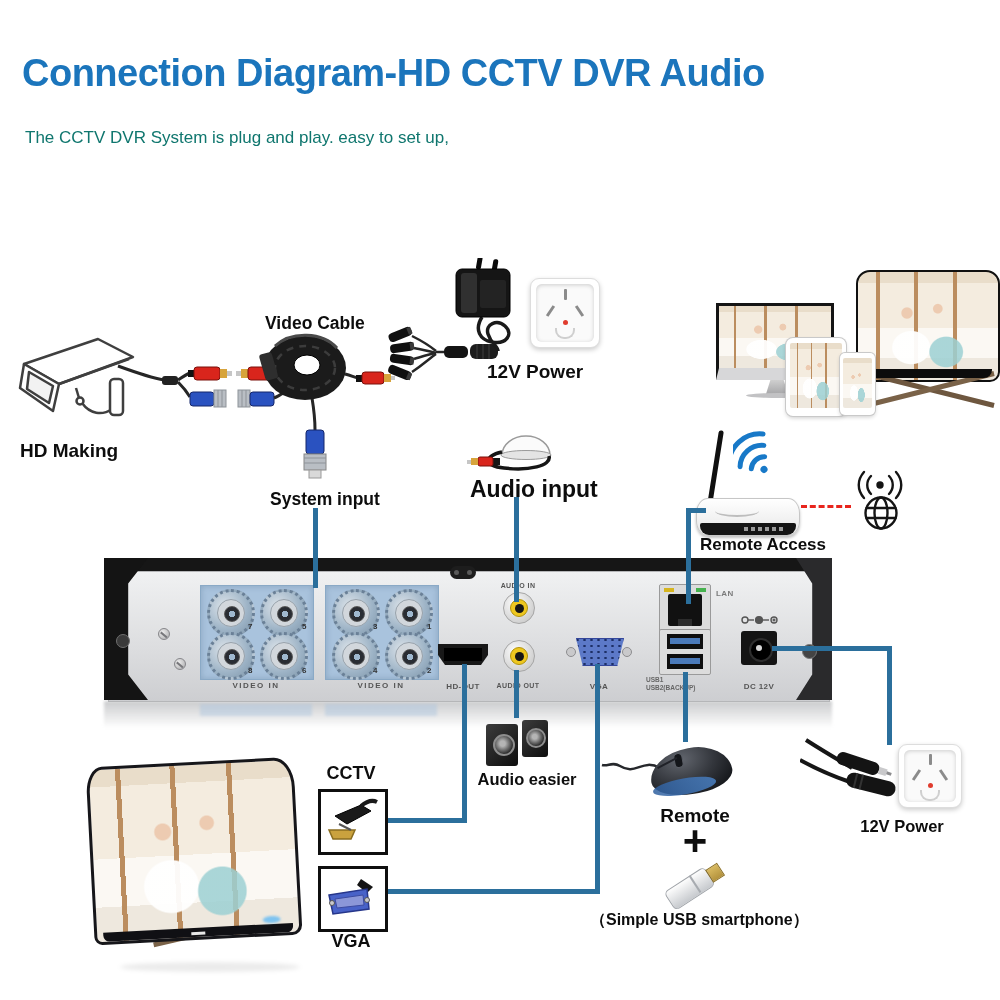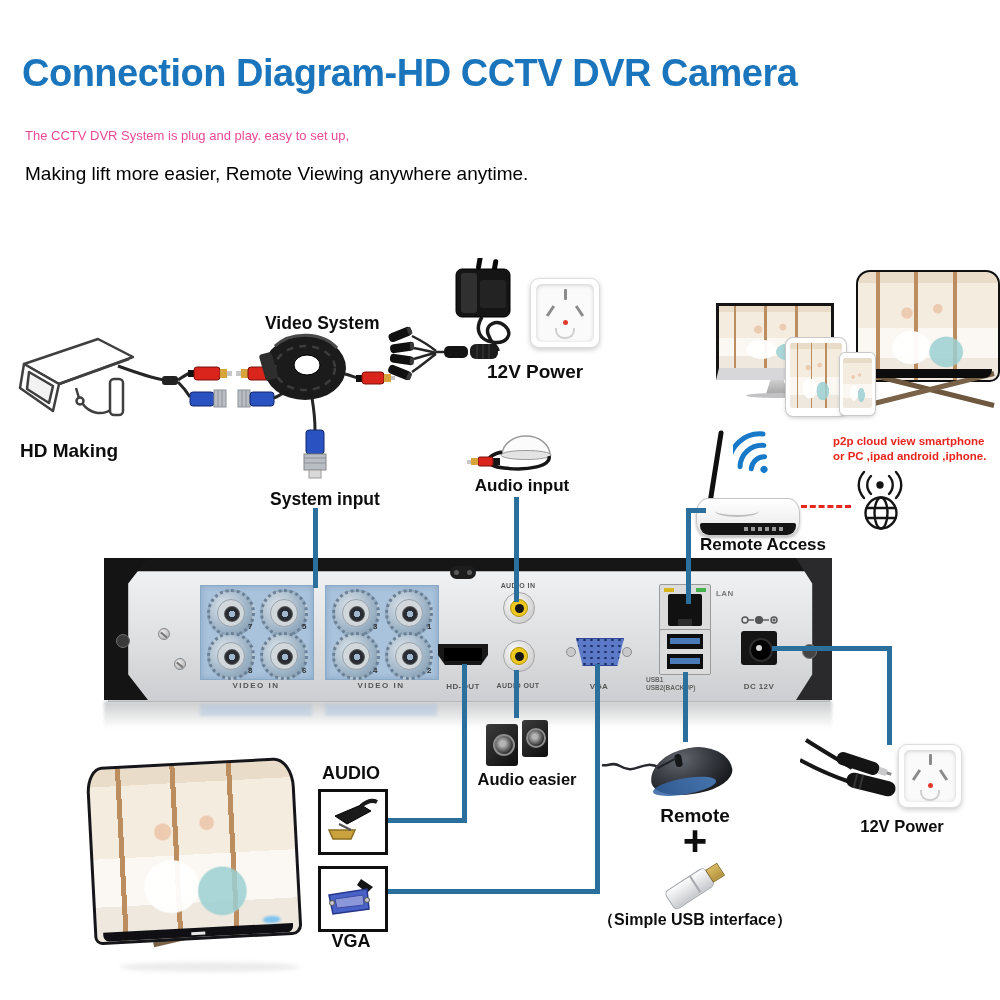--- a/index.html
+++ b/index.html
@@ -49,23 +49,22 @@
 
   .spk{position:absolute;background:linear-gradient(135deg,#3c3c3c,#0e0e0e);border-radius:3px;z-index:8}
   .spk i{position:absolute;border-radius:50%;border:2px solid #8e8e8e;
          background:radial-gradient(circle at 42% 42%,#b5b5b5 0 18%,#6f6f6f 45%,#222 75%)}
 </style>
 </head>
 <body>
 
 <div id="canvas">
 
-  <div class="lbl" style="left:22px;top:52px;font-size:38px;color:#1b75bc;letter-spacing:-.5px">Connection Diagram-HD CCTV DVR Camera</div>
-  <div class="abs" style="left:25px;top:128px;font-size:13px;color:#ec4899">The CCTV DVR System is plug and play. easy to set up,</div>
-  <div class="abs" style="left:25px;top:163px;font-size:19px;color:#000">Making lift more easier, Remote Viewing anywhere anytime.</div>
+  <div class="lbl" style="left:22px;top:52px;font-size:38px;color:#1b75bc;letter-spacing:-.5px">Connection Diagram-HD CCTV DVR Audio</div>
+  <div class="abs" style="left:25px;top:128px;font-size:17px;color:#0f766e">The CCTV DVR System is plug and play. easy to set up,</div>
 
   <svg class="abs" style="left:0;top:258px;z-index:6" width="650" height="255" viewBox="0 0 650 255">
 
     <g stroke="#3f3f3f" stroke-width="2.5" fill="#fff" stroke-linejoin="round">
       <path d="M24 106 L98 81 L133 99 L59 126 Z"></path>
       <path d="M24 106 L59 126 L53 153 L20 130 Z"></path>
       <path d="M29 114 L53 128 L49 145 L27 131 Z" fill="#f2f2f2"></path>
       <path d="M59 126 L129 101" fill="none"></path>
       <path d="M76 130 L79 140" fill="none"></path>
       <circle cx="80" cy="143" r="3.5"></circle>
@@ -179,25 +178,25 @@
       <path d="M502 197 A24 19 0 0 1 550 197 Z" fill="#fbfbfb" stroke="#9a9a9a" stroke-width="1.5"></path>
       <ellipse cx="526" cy="197" rx="25" ry="4.5" fill="#e4e4e4" stroke="#9a9a9a"></ellipse>
       <path d="M502 194 C484 198 484 208 504 210 C528 213 552 208 549 198" stroke="#161616" stroke-width="3.5" fill="none"></path>
       <rect x="492" y="200" width="8" height="7" fill="#161616"></rect>
       <rect x="478" y="199" width="15" height="9" rx="2" fill="#d9251c" stroke="#7a100a"></rect>
       <rect x="471" y="200" width="7" height="7" fill="#d7a43c"></rect>
       <rect x="467" y="202" width="4" height="4" fill="#c6c6c6"></rect>
     </g>
   </svg>
 
-  <div class="lbl" style="left:265px;top:313px;font-size:17.5px">Video System</div>
+  <div class="lbl" style="left:265px;top:313px;font-size:17.5px">Video Cable</div>
   <div class="lbl" style="left:20px;top:440px;font-size:19px">HD Making</div>
   <div class="lbl ctr" style="left:270px;top:489px;width:98px;font-size:17.5px">System input</div>
   <div class="lbl" style="left:487px;top:361px;font-size:19px">12V Power</div>
-  <div class="lbl ctr" style="left:470px;top:476px;width:104px;font-size:17px">Audio input</div>
+  <div class="lbl ctr" style="left:470px;top:476px;width:104px;font-size:23px">Audio input</div>
 
   <div class="socket" style="left:530px;top:278px;width:68px;height:68px">
     <span class="face"></span>
       <span class="sv"></span>
     <span class="sl"></span>
       <span class="sr"></span>
     <span class="rd"></span>
       <span class="us"></span>
   </div>
 
@@ -210,24 +209,20 @@
     <div class="abs" style="left:56px;top:115px;width:22px;height:14px;background:linear-gradient(#cfcfcf,#a7a7a9);clip-path:polygon(20% 0,80% 0,100% 100%,0 100%);z-index:2"></div>
     <div class="abs" style="left:36px;top:128px;width:64px;height:5px;border-radius:50%;background:#c2c2c4;z-index:2"></div>
     <div class="abs" style="left:76px;top:73px;width:60px;height:78px;background:#fff;border-radius:7px;box-shadow:0 0 0 1px #c9c9c9,0 2px 4px rgba(0,0,0,.2);z-index:4">
       <div class="photo" style="position:absolute;inset:5px 4px 8px 4px;border-radius:2px"></div>
     </div>
     <div class="abs" style="left:130px;top:88px;width:35px;height:62px;background:#fff;border-radius:5px;box-shadow:0 0 0 1px #c9c9c9,0 2px 4px rgba(0,0,0,.2);z-index:5">
       <div class="photo" style="position:absolute;inset:5px 3px 7px 3px;border-radius:2px"></div>
     </div>
   </div>
 
-  <div class="abs" style="left:833px;top:434px;font-size:11.5px;font-weight:bold;color:#e8251d;line-height:15px;z-index:6">
-    <div>p2p cloud view smartphone</div>
-    <div>or PC ,ipad android ,iphone.</div>
-  </div>
 
   <div class="abs" style="left:713px;top:430px;width:5px;height:76px;background:#101010;border-radius:3px;transform:rotate(9deg);z-index:5"></div>
   <svg class="abs" style="left:733px;top:425px;z-index:5" width="54" height="54" viewBox="0 0 54 54">
     <g transform="rotate(-42 27 40)" stroke="#1879c8" stroke-width="5" fill="none" stroke-linecap="round">
       <circle cx="27" cy="46" r="3.5" fill="#1879c8" stroke="none"></circle>
       <path d="M18 37 A13 13 0 0 1 36 37"></path>
       <path d="M11 28 A22 22 0 0 1 43 28"></path>
       <path d="M4 19 A31 31 0 0 1 50 19"></path>
     </g>
   </svg>
@@ -368,21 +363,21 @@
 
   <div class="abs photo" style="left:90px;top:762px;width:202px;height:172px;border:3px solid #16161a;border-radius:16px 20px 10px 8px/26px 30px 10px 8px;transform:rotate(-3deg);z-index:6">
     <span style="position:absolute;left:6px;right:6px;bottom:0;height:9px;background:#101014;border-radius:0 0 6px 6px"></span>
     <span style="position:absolute;left:50%;bottom:2px;width:14px;height:3px;margin-left:-7px;background:#e8e8e8"></span>
     <span style="position:absolute;right:18px;bottom:10px;width:18px;height:7px;border-radius:50%;background:#7ec3f0;filter:blur(1px)"></span>
   </div>
   <div class="abs" style="left:142px;top:905px;width:118px;height:6px;background:#6b543e;transform:rotate(26deg);z-index:5"></div>
   <div class="abs" style="left:152px;top:928px;width:128px;height:5px;background:#7a6248;transform:rotate(-13deg);z-index:5"></div>
   <div class="abs" style="left:120px;top:962px;width:180px;height:10px;border-radius:50%;background:rgba(0,0,0,.08);filter:blur(2px);z-index:4"></div>
 
-  <div class="lbl ctr" style="left:316px;top:763px;width:70px;font-size:18px">AUDIO</div>
+  <div class="lbl ctr" style="left:316px;top:763px;width:70px;font-size:18px">CCTV</div>
   <div class="abs" style="left:318px;top:789px;width:64px;height:60px;background:#fff;border:3px solid #0f0f0f;z-index:31">
     <svg width="58" height="54" viewBox="0 0 58 54">
       <path d="M8 38 L34 38 L30 47 L12 47 Z" fill="#caa23e" stroke="#8a6d20" stroke-width="1.5"></path>
       <path d="M14 24 L40 13 L50 19 L26 32 Z" fill="#1a1a1a" stroke="#000"></path>
       <path d="M40 14 C46 9 52 8 56 10" stroke="#1a1a1a" stroke-width="4" fill="none"></path>
       <path d="M18 32 L30 38" stroke="#555" stroke-width="2"></path>
     </svg>
   </div>
 
   <div class="abs" style="left:318px;top:866px;width:64px;height:60px;background:#fff;border:3px solid #0f0f0f;z-index:31">
@@ -419,21 +414,21 @@
 
   <div class="abs" style="left:660px;top:860px;width:70px;height:48px;z-index:8">
     <div style="position:absolute;left:4px;top:12px;width:62px;height:24px;transform:rotate(-33deg)">
       <span style="position:absolute;left:0;top:2px;width:46px;height:20px;border-radius:5px;
             background:linear-gradient(180deg,#fdfdfd,#c6c9cd);border:1px solid #9fa3a8"></span>
       <span style="position:absolute;left:30px;top:2px;width:1.5px;height:20px;background:#a7abb0"></span>
       <span style="position:absolute;left:47px;top:6px;width:12px;height:13px;
             background:linear-gradient(#d9ba60,#b3923d);border:1px solid #8a6d20"></span>
     </div>
   </div>
-  <div class="lbl ctr" style="left:590px;top:910px;width:210px;font-size:16px">（Simple USB interface）</div>
+  <div class="lbl ctr" style="left:590px;top:910px;width:210px;font-size:16px">（Simple USB smartphone）</div>
 
   <svg class="abs" style="left:800px;top:736px;z-index:6" width="110" height="75" viewBox="0 0 110 75">
     <path d="M6 4 C28 18 42 26 52 32" stroke="#161616" stroke-width="4" fill="none"></path>
     <path d="M0 24 C22 36 38 42 50 46" stroke="#161616" stroke-width="4" fill="none"></path>
   </svg>
   <div class="abs" style="left:836px;top:757px;width:44px;height:13px;background:#141414;border-radius:6px;transform:rotate(18deg);z-index:7">
     <span style="position:absolute;right:-8px;top:3px;width:8px;height:7px;background:#c9c9cb"></span>
     <span style="position:absolute;right:-13px;top:5px;width:5px;height:3px;background:#8d8d8f"></span>
   </div>
   <div class="abs" style="left:846px;top:777px;width:50px;height:15px;background:#141414;border-radius:7px;transform:rotate(14deg);z-index:7">

